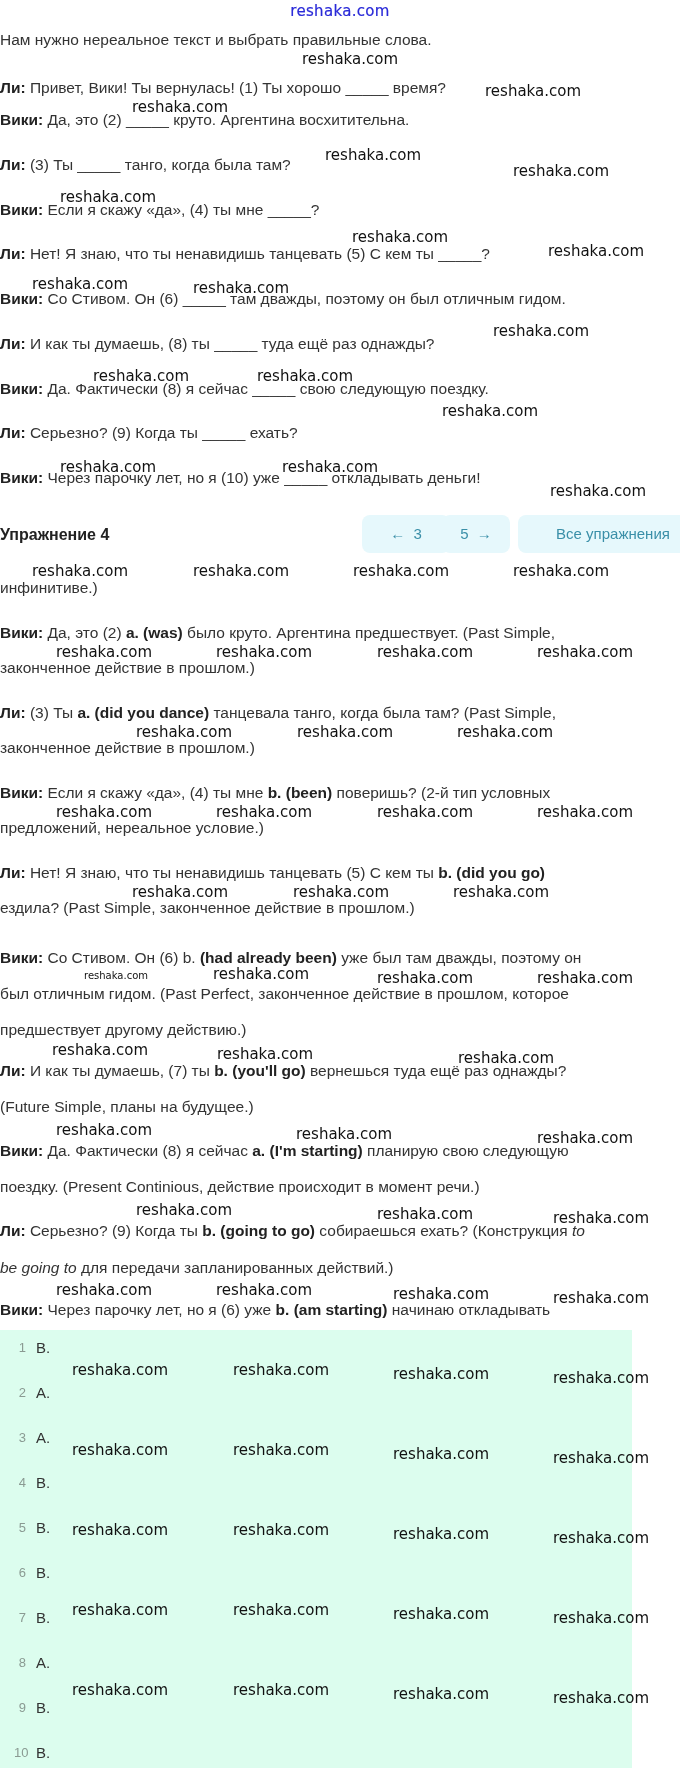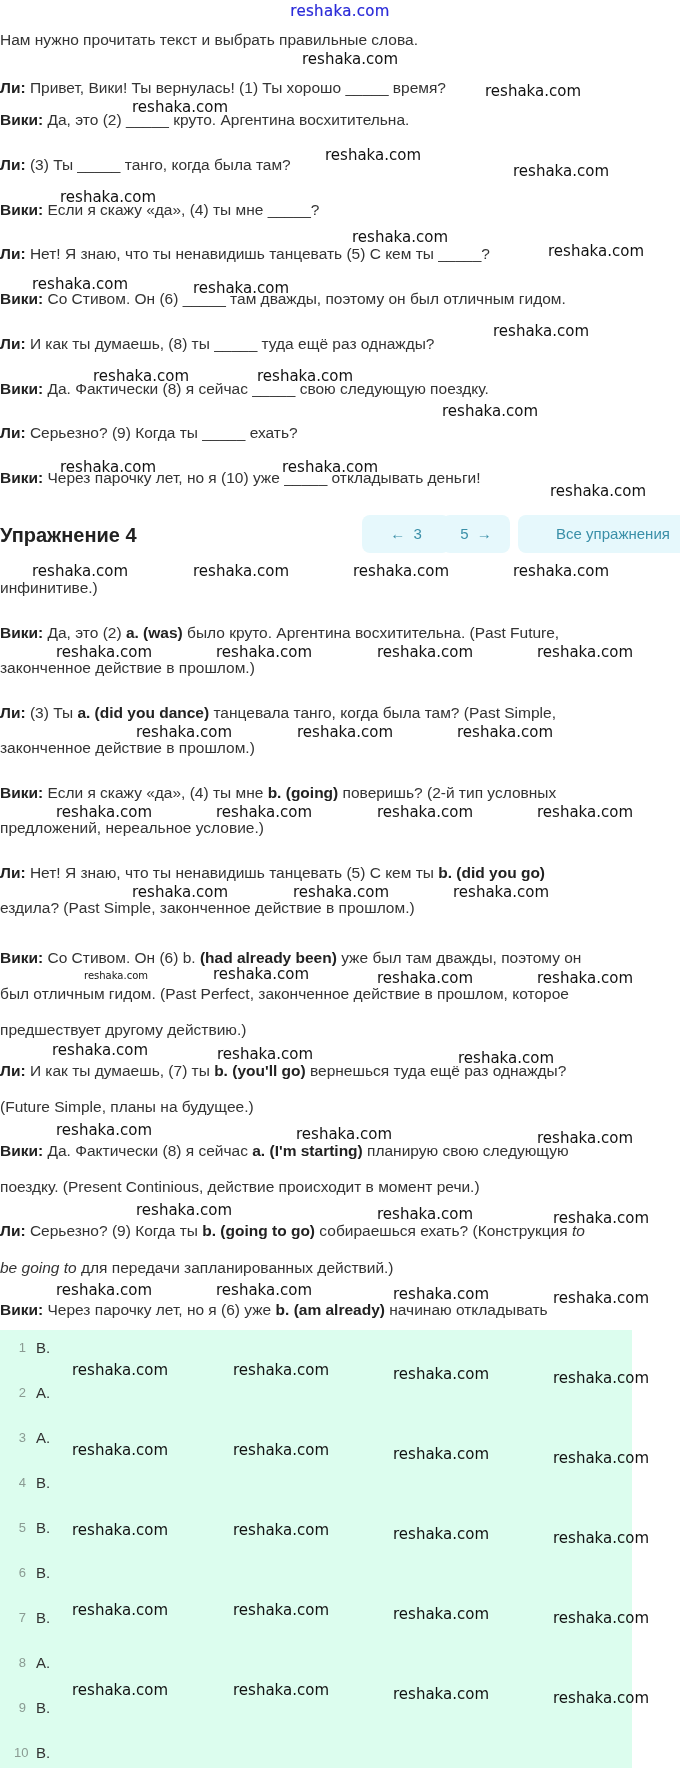--- a/index.html
+++ b/index.html
@@ -19,41 +19,41 @@
   .line b { font-weight: bold; color: #222; }
   .line i { font-style: italic; }
 
   .wm {
     position: absolute; font-family: "DejaVu Sans", sans-serif; font-size: 15px; color: #111; line-height: 18px;
     white-space: nowrap; z-index: 5;
   }
   .wm.small { font-size: 10px; }
 
   .section-title {
-    position: absolute; left: 0; top: 520px; font-size: 20px; font-weight: bold; color: #222; line-height: 30px;
+    position: absolute; left: 0; top: 520px; font-size: 16px; font-weight: bold; color: #222; line-height: 30px;
   }
   .nav-btn {
     position: absolute; top: 515px; height: 38px; background: #e6f8fc; border-radius: 8px;
     color: #3a8fa8; font-size: 15px; line-height: 38px; text-align: center; cursor: pointer;
   }
   .nav-btn .arrow { font-weight: bold; color: #3a8fa8; }
 
   .answers-box {
     position: absolute; left: 0; top: 1330px; width: 632px; height: 438px; background: #dcfdee;
   }
   .ans-row { position: absolute; left: 0; height: 20px; font-size: 15px; line-height: 20px; }
   .ans-num { position: absolute; left: 14px; width: 12px; color: #8a9a92; font-size: 13px; text-align: right; }
   .ans-val { position: absolute; left: 36px; color: #333; font-size: 15px; }
 </style>
 </head>
 <body>
 
 <div class="top-watermark">reshaka.com</div>
 
-<div class="line" style="top:30px">Нам нужно прочитать текст и выбрать правильные слова.</div>
+<div class="line" style="top:30px">Нам нужно нереальное текст и выбрать правильные слова.</div>
 
 <div class="line" style="top:78px"><b>Ли:</b><span> Привет, Вики! Ты вернулась! (1) Ты хорошо _____ время?</span></div>
 <div class="line" style="top:110px"><b>Вики:</b><span> Да, это (2) _____ круто. Аргентина восхитительна.</span></div>
 <div class="line" style="top:155px"><b>Ли:</b><span> (3) Ты _____ танго, когда была там?</span></div>
 <div class="line" style="top:200px"><b>Вики:</b><span> Если я скажу «да», (4) ты мне _____?</span></div>
 <div class="line" style="top:244px"><b>Ли:</b><span> Нет! Я знаю, что ты ненавидишь танцевать (5) С кем ты _____?</span></div>
 <div class="line" style="top:289px"><b>Вики:</b><span> Со Стивом. Он (6) _____ там дважды, поэтому он был отличным гидом.</span></div>
 <div class="line" style="top:334px"><b>Ли:</b><span> И как ты думаешь, (8) ты _____ туда ещё раз однажды?</span></div>
 <div class="line" style="top:379px"><b>Вики:</b><span> Да. Фактически (8) я сейчас _____ свою следующую поездку.</span></div>
 <div class="line" style="top:423px"><b>Ли:</b><span> Серьезно? (9) Когда ты _____ ехать?</span></div>
@@ -63,46 +63,46 @@
 <div class="nav-btn" style="left:362px; width:88px;">
   <span class="arrow">←</span>&nbsp;&nbsp;<span>3</span>
 </div>
 <div class="nav-btn" style="left:442px; width:68px; left:442px;">
   <span>5</span>&nbsp;&nbsp;<span class="arrow">→</span>
 </div>
 <div class="nav-btn" style="left:518px; width:190px;">Все упражнения</div>
 
 <div class="line" style="top:578px">инфинитиве.)</div>
 
-<div class="line" style="top:623px"><b>Вики:</b><span> Да, это (2) </span><b>a. (was)</b><span> было круто. Аргентина восхитительна. (Past Future,</span></div>
+<div class="line" style="top:623px"><b>Вики:</b><span> Да, это (2) </span><b>a. (was)</b><span> было круто. Аргентина предшествует. (Past Simple,</span></div>
 <div class="line" style="top:658px">законченное действие в прошлом.)</div>
 
 <div class="line" style="top:703px"><b>Ли:</b><span> (3) Ты </span><b>a. (did you dance)</b><span> танцевала танго, когда была там? (Past Simple,</span></div>
 <div class="line" style="top:738px">законченное действие в прошлом.)</div>
 
-<div class="line" style="top:783px"><b>Вики:</b><span> Если я скажу «да», (4) ты мне </span><b>b. (going)</b><span> поверишь? (2-й тип условных</span></div>
+<div class="line" style="top:783px"><b>Вики:</b><span> Если я скажу «да», (4) ты мне </span><b>b. (been)</b><span> поверишь? (2-й тип условных</span></div>
 <div class="line" style="top:818px">предложений, нереальное условие.)</div>
 
 <div class="line" style="top:863px"><b>Ли:</b><span> Нет! Я знаю, что ты ненавидишь танцевать (5) С кем ты </span><b>b. (did you go)</b></div>
 <div class="line" style="top:898px">ездила? (Past Simple, законченное действие в прошлом.)</div>
 
 <div class="line" style="top:948px"><b>Вики:</b><span> Со Стивом. Он (6) b. </span><b>(had already been)</b><span> уже был там дважды, поэтому он</span></div>
 <div class="line" style="top:984px">был отличным гидом. (Past Perfect, законченное действие в прошлом, которое</div>
 <div class="line" style="top:1020px">предшествует другому действию.)</div>
 
 <div class="line" style="top:1061px"><b>Ли:</b><span> И как ты думаешь, (7) ты </span><b>b. (you'll go)</b><span> вернешься туда ещё раз однажды?</span></div>
 <div class="line" style="top:1097px">(Future Simple, планы на будущее.)</div>
 
 <div class="line" style="top:1141px"><b>Вики:</b><span> Да. Фактически (8) я сейчас </span><b>a. (I'm starting)</b><span> планирую свою следующую</span></div>
 <div class="line" style="top:1177px">поездку. (Present Continious, действие происходит в момент речи.)</div>
 
 <div class="line" style="top:1221px"><b>Ли:</b><span> Серьезно? (9) Когда ты </span><b>b. (going to go)</b><span> собираешься ехать? (Конструкция </span><i>to</i></div>
 <div class="line" style="top:1258px"><i>be going to</i><span> для передачи запланированных действий.)</span></div>
 
-<div class="line" style="top:1300px"><b>Вики:</b><span> Через парочку лет, но я (6) уже </span><b>b. (am already)</b><span> начинаю откладывать</span></div>
+<div class="line" style="top:1300px"><b>Вики:</b><span> Через парочку лет, но я (6) уже </span><b>b. (am starting)</b><span> начинаю откладывать</span></div>
 
 <div class="answers-box">
   <div class="ans-row" style="top:8px">
       <span class="ans-num">1</span>
       <span class="ans-val">B.</span>
     </div>
   <div class="ans-row" style="top:53px">
       <span class="ans-num">2</span>
       <span class="ans-val">A.</span>
     </div>

